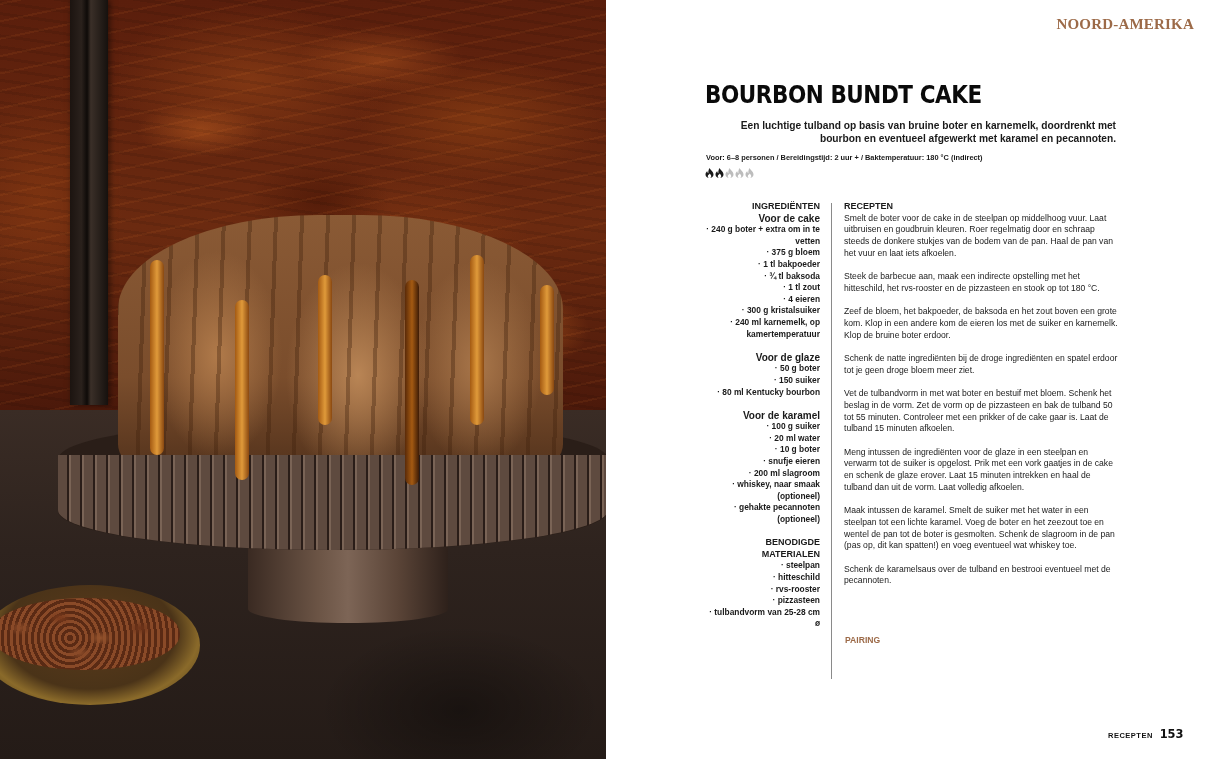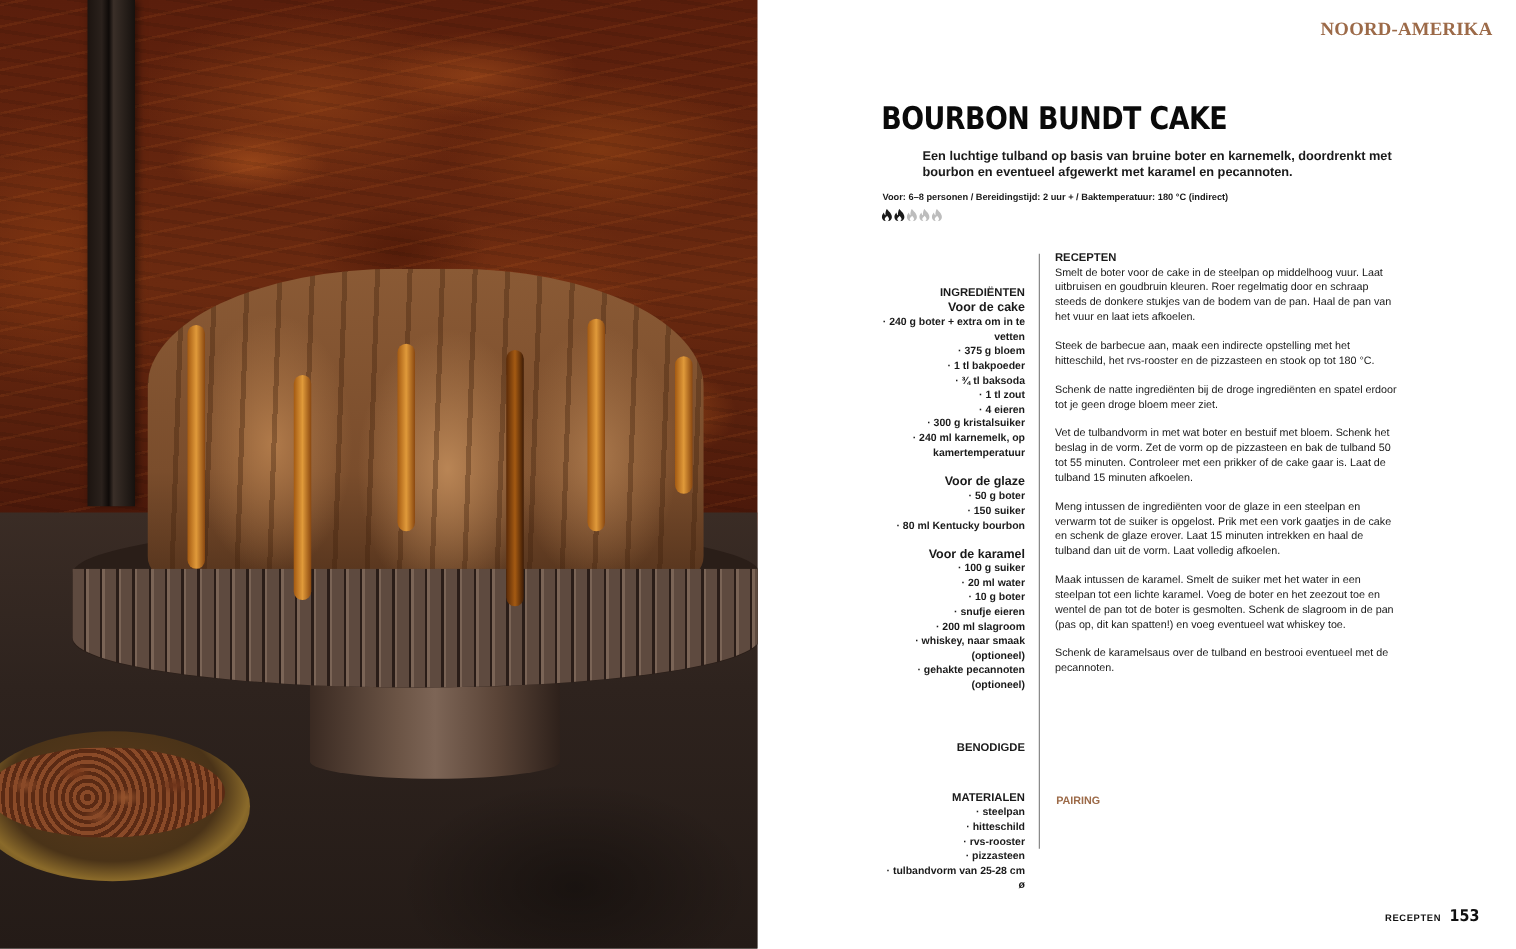--- a/index.html
+++ b/index.html
@@ -91,35 +91,35 @@
       position: absolute; right: 19px; top: 16px;
       font-size: 15px; font-weight: bold; color: #9c6a48; letter-spacing: 0.2px; font-family: Liberation Serif, serif;
     }
     .title {
       position: absolute; left: 705px; top: 80px;
       font-family: "DejaVu Sans", sans-serif; font-weight: bold;
       font-size: 25px; letter-spacing: -0.5px; color: #0a0a0a;
       transform: scaleX(0.86); transform-origin: left top;
     }
     .intro {
-      position: absolute; left: 738px; top: 119px; width: 410px;
-      font-size: 10.2px; font-weight: bold; line-height: 13px; color: #1a1a1a;
+      position: absolute; left: 706px; top: 119px; width: 410px;
+      font-size: 10.2px; font-weight: bold; line-height: 13px; color: #1a1a1a; text-align: right;
     }
     .meta {
       position: absolute; left: 706px; top: 153px;
       font-size: 7.4px; font-weight: bold; color: #1a1a1a;
     }
     .flames { position: absolute; left: 705px; top: 164px; display: flex; gap: 1px; }
     .flame { width: 9px; height: 10px; }
 
     .ingredients {
       position: absolute; left: 702px; top: 201px; width: 118px;
       text-align: right; font-size: 8.4px; font-weight: bold; line-height: 11.6px; color: #1a1a1a;
     }
-    .ingredients .head { font-size: 9px; font-weight: bold; margin-top: 28px; }
+    .ingredients .head { font-size: 9px; font-weight: bold; }
     .ingredients .sub { font-weight: bold; font-size: 10px; }
     .ingredients .gap { height: 11.6px; }
 
     .divider {
       position: absolute; left: 831px; top: 203px; width: 1px; height: 476px; background: #8a8a8a;
     }
 
     .method {
       position: absolute; left: 844px; top: 201px; width: 275px;
       font-size: 8.6px; line-height: 11.7px; color: #1a1a1a;
@@ -220,20 +220,21 @@
   <div>· pizzasteen</div>
   <div>· tulbandvorm van 25-28 cm ø</div>
 </div>
 
 <div class="divider"></div>
 
 <div class="method">
   <div class="head">RECEPTEN</div>
   <p>Smelt de boter voor de cake in de steelpan op middelhoog vuur. Laat uitbruisen en goudbruin kleuren. Roer regelmatig door en schraap steeds de donkere stukjes van de bodem van de pan. Haal de pan van het vuur en laat iets afkoelen.</p>
   <p>Steek de barbecue aan, maak een indirecte opstelling met het hitteschild, het rvs-rooster en de pizzasteen en stook op tot 180 °C.</p>
+  <p>Zeef de bloem, het bakpoeder, de baksoda en het zout boven een grote kom. Klop in een andere kom de eieren los met de suiker en karnemelk. Klop de bruine boter erdoor.</p>
   <p>Schenk de natte ingrediënten bij de droge ingrediënten en spatel erdoor tot je geen droge bloem meer ziet.</p>
   <p>Vet de tulbandvorm in met wat boter en bestuif met bloem. Schenk het beslag in de vorm. Zet de vorm op de pizzasteen en bak de tulband 50 tot 55 minuten. Controleer met een prikker of de cake gaar is. Laat de tulband 15 minuten afkoelen.</p>
   <p>Meng intussen de ingrediënten voor de glaze in een steelpan en verwarm tot de suiker is opgelost. Prik met een vork gaatjes in de cake en schenk de glaze erover. Laat 15 minuten intrekken en haal de tulband dan uit de vorm. Laat volledig afkoelen.</p>
   <p>Maak intussen de karamel. Smelt de suiker met het water in een steelpan tot een lichte karamel. Voeg de boter en het zeezout toe en wentel de pan tot de boter is gesmolten. Schenk de slagroom in de pan (pas op, dit kan spatten!) en voeg eventueel wat whiskey toe.</p>
   <p>Schenk de karamelsaus over de tulband en bestrooi eventueel met de pecannoten.</p>
 </div>
 
 <div class="pairing">
   <div>PAIRING</div>
 </div>

